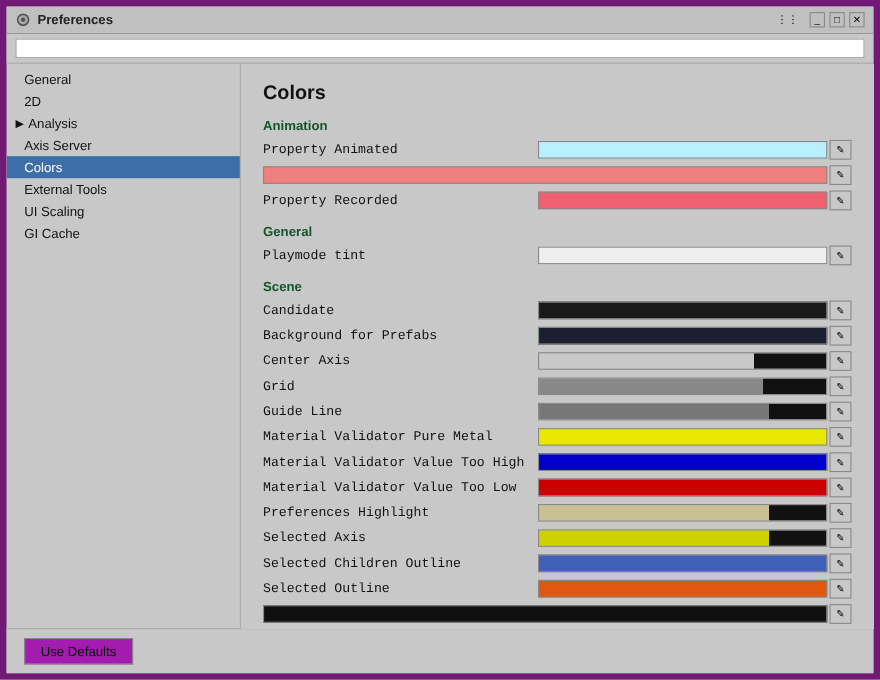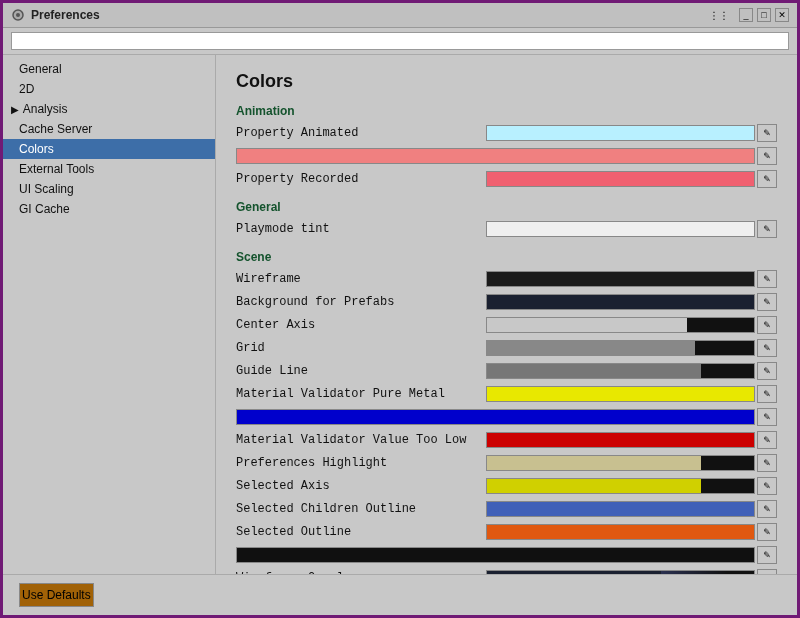--- a/index.html
+++ b/index.html
@@ -10,21 +10,21 @@
       width: 800px;
       height: 618px;
       overflow: hidden;
     }
     .window {
       width: 800px;
       height: 618px;
       display: flex;
       flex-direction: column;
       background: #c8c8c8;
-      border: 3px solid #701a75;
+      border: 6px solid #701a75;
     }
     .title-bar {
       background: #c0c0c0;
       height: 25px;
       display: flex;
       align-items: center;
       padding: 0 8px;
       border-bottom: 1px solid #999;
       flex-shrink: 0;
     }
@@ -157,22 +157,22 @@
       flex-shrink: 0;
       margin-left: 2px;
     }
     .bottom-bar {
       padding: 8px 16px;
       border-top: 1px solid #aaa;
       background: #c8c8c8;
       flex-shrink: 0;
     }
     .use-defaults-btn {
-      padding: 4px 2px;
-      background: #a16207;
+      padding: 4px 14px;
+      background: #a21caf;
       border: 1px solid #888;
       font-size: 12px;
       cursor: pointer;
     }
   </style>
 </head>
 <body>
 
 <div class="window">
 
@@ -201,21 +201,21 @@
         <span>General</span>
       </div>
       <div class="sidebar-item">
         <span>2D</span>
       </div>
       <div class="sidebar-item has-arrow">
         <span class="sidebar-arrow">▶</span>
         <span>Analysis</span>
       </div>
       <div class="sidebar-item">
-        <span>Cache Server</span>
+        <span>Axis Server</span>
       </div>
       <div class="sidebar-item active">
         <span>Colors</span>
       </div>
       <div class="sidebar-item">
         <span>External Tools</span>
       </div>
       <div class="sidebar-item">
         <span>UI Scaling</span>
       </div>
@@ -258,21 +258,21 @@
         <span class="color-label">Playmode tint</span>
         <div class="color-swatch-container">
           <div class="color-swatch" style="background:#efefef;"></div>
           <div class="color-edit-btn">✎</div>
         </div>
       </div>
 
       <div class="section-label">Scene</div>
 
       <div class="color-row">
-        <span class="color-label">Wireframe</span>
+        <span class="color-label">Candidate</span>
         <div class="color-swatch-container">
           <div class="color-swatch" style="background:#1a1a1a;"></div>
           <div class="color-edit-btn">✎</div>
         </div>
       </div>
 
       <div class="color-row">
         <span class="color-label">Background for Prefabs</span>
         <div class="color-swatch-container">
           <div class="color-swatch" style="background:#1a2030;"></div>
@@ -306,20 +306,21 @@
 
       <div class="color-row">
         <span class="color-label">Material Validator Pure Metal</span>
         <div class="color-swatch-container">
           <div class="color-swatch" style="background:#e8e800;"></div>
           <div class="color-edit-btn">✎</div>
         </div>
       </div>
 
       <div class="color-row">
+        <span class="color-label">Material Validator Value Too High</span>
         <div class="color-swatch-container">
           <div class="color-swatch" style="background:#0000cc;"></div>
           <div class="color-edit-btn">✎</div>
         </div>
       </div>
 
       <div class="color-row">
         <span class="color-label">Material Validator Value Too Low</span>
         <div class="color-swatch-container">
           <div class="color-swatch" style="background:#cc0000;"></div>

